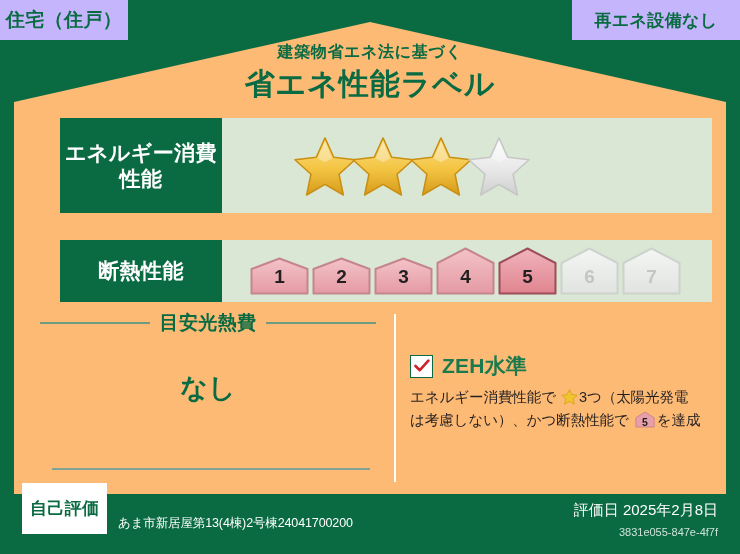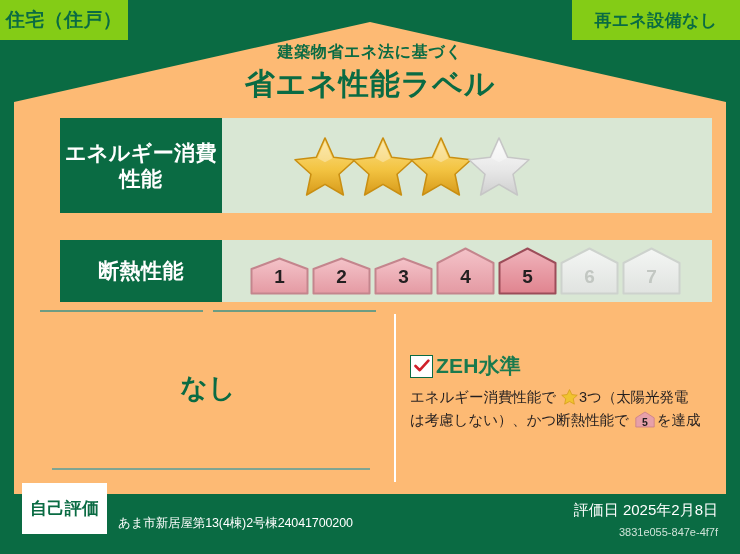--- a/index.html
+++ b/index.html
@@ -9,21 +9,21 @@
     font-family:"Liberation Sans","DejaVu Sans",sans-serif;
     position:relative;
     -webkit-font-smoothing:antialiased;
   }
 
   
   .bg{position:absolute;inset:0;background:#0a6b43;}
 
   
   .tab{
-    position:absolute;top:0;background:#84cc16;
+    position:absolute;top:0;background:#c4b5fd;
     display:flex;align-items:center;justify-content:center;
     color:#0a6b43;font-weight:bold;letter-spacing:.02em;
   }
   .tab-left{left:0;width:128px;height:40px;font-size:19px;}
   .tab-right{right:0;width:168px;height:40px;font-size:17px;}
 
   
   .panel{
     position:absolute;left:14px;top:14px;width:712px;height:480px;
     background:#fdba74;
@@ -82,21 +82,21 @@
     position:absolute;left:26px;top:356px;width:336px;text-align:center;
     color:#0a6b43;font-size:27px;font-weight:bold;
   }
   .cost-rule{position:absolute;left:38px;top:454px;width:318px;height:2px;background:#7fa592;}
 
   
   .vrule{position:absolute;left:380px;top:300px;width:2px;height:168px;background:#ffffff;}
 
   
   .zeh{position:absolute;left:396px;top:338px;width:300px;}
-  .zeh-title{display:flex;align-items:center;gap:3px;margin-bottom:6px;}
+  .zeh-title{display:flex;align-items:center;gap:9px;margin-bottom:6px;}
   .zeh-check{
     width:21px;height:21px;border:1.6px solid #0a6b43;background:#fff;
     display:flex;align-items:center;justify-content:center;flex:none;
   }
   .zeh-check svg{display:block;}
   .zeh-title .t{color:#1a7a4e;font-size:21px;font-weight:bold;letter-spacing:.01em;}
   .zeh-desc{
     color:#231f20;font-size:14.5px;line-height:1.62;letter-spacing:-.005em;
   }
   .inline-star{display:inline-block;vertical-align:-3px;width:17px;height:16px;margin:0 1px;}
@@ -286,20 +286,21 @@
                 <path d="M1.5 46.5 L1.5 16 L29.5 1.5 L57.5 16 L57.5 46.5 Z" fill="url(#b6)" stroke="#cdd2cd" stroke-width="2" stroke-linejoin="round"></path>
               </svg>
               <span class="num">7</span>
             </span>
           </div>
       </div>
     </div>
 
     <div class="cost-head">
       <span class="line"></span>
+      <span class="txt">目安光熱費</span>
       <span class="line"></span>
     </div>
     <div class="cost-value">なし</div>
     <div class="cost-rule"></div>
 
     <div class="vrule"></div>
 
     <div class="zeh">
       <div class="zeh-title">
         <span class="zeh-check">

